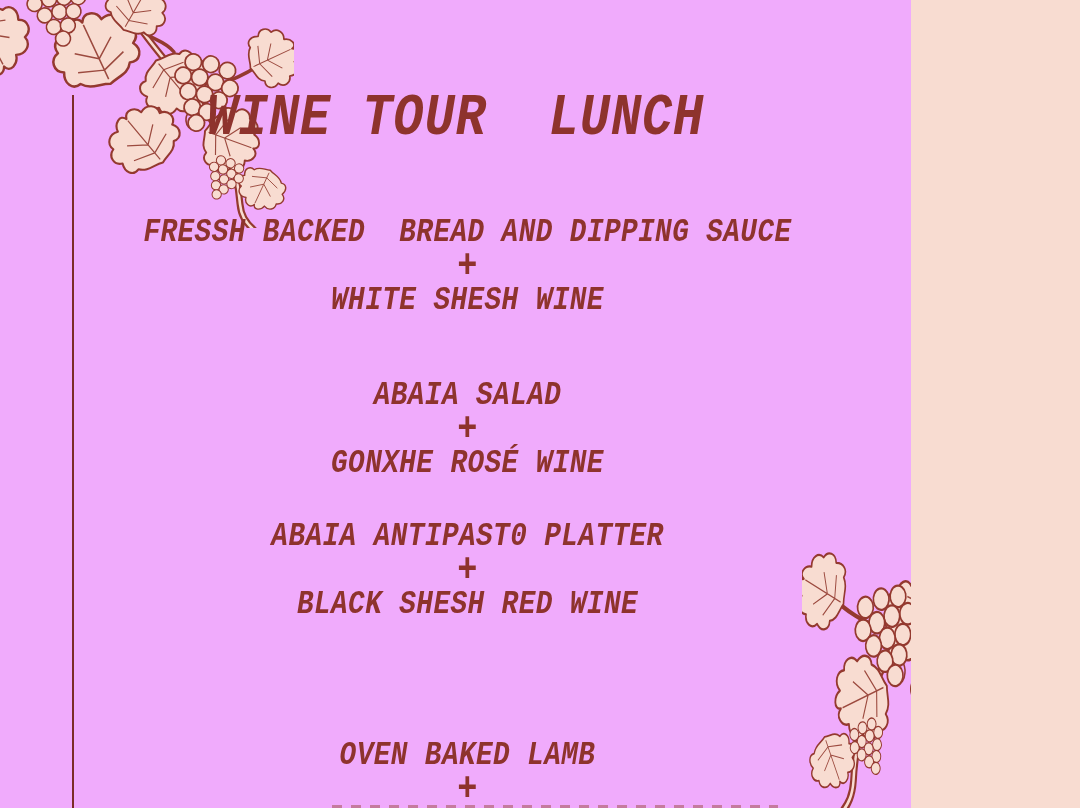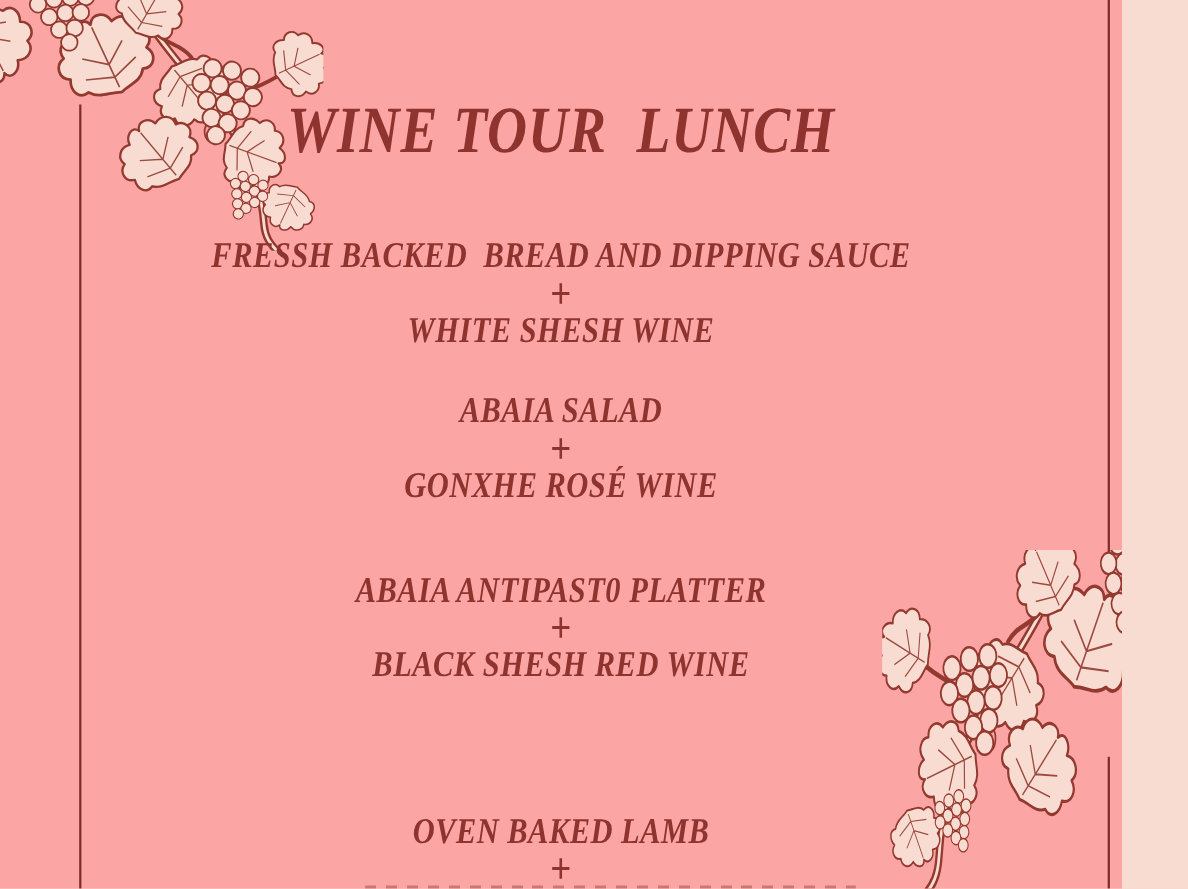--- a/index.html
+++ b/index.html
@@ -1,40 +1,40 @@
 <!DOCTYPE html>
 <html><head>
 <meta charset="utf-8">
 <style>
   html,body{margin:0;padding:0;background:#f8dcd1;}
   .stage{
-    position:relative;width:1020px;height:808px;overflow:hidden;
-    background:#fca5a5;font-family:Liberation Serif, serif;color:#8e332d;
+    position:relative;width:911px;height:808px;overflow:hidden;
+    background:#f0abfc;font-family:Liberation Mono, monospace;color:#8e332d;
   }
   
   .vline{position:absolute;width:2px;background:#7c2c27;}
   .vline-left{left:72px;top:95px;bottom:0;}
   .vline-right-top{left:1007px;top:0;height:520px;}
   .vline-right-bottom{left:1007px;top:688px;bottom:0;}
   
   .title{
     position:absolute;left:0;width:100%;top:88px;margin:0;
     font-size:60px;line-height:1;font-weight:600;font-style:italic;
     text-align:center;white-space:pre;letter-spacing:1px;
     transform:scaleX(0.84);
   }
   
-  .course{position:absolute;left:0;width:100%;text-align:center;}
+  .course{position:absolute;left:0;width:100%;text-align:center;padding-left:12px;}
   .course .row{
     height:34px;line-height:34px;font-size:33px;font-weight:600;font-style:italic;
     white-space:pre;letter-spacing:0.5px;transform:scaleX(0.84);
   }
   .course .plus{font-size:40px;font-style:normal;font-weight:600;}
   .course-1{top:216px;}
-  .course-2{top:357px;}
+  .course-2{top:379px;}
   .course-3{top:520px;}
   .course-4{top:739px;}
   
   .cutoff{
     position:absolute;top:805px;left:332px;width:446px;height:3px;opacity:.5;
     background:repeating-linear-gradient(90deg,#9a4a40 0 10px,transparent 10px 19px);
   }
   
   .vine{position:absolute;}
   .vine-top-left{left:-6px;top:-12px;width:300px;height:240px;}

